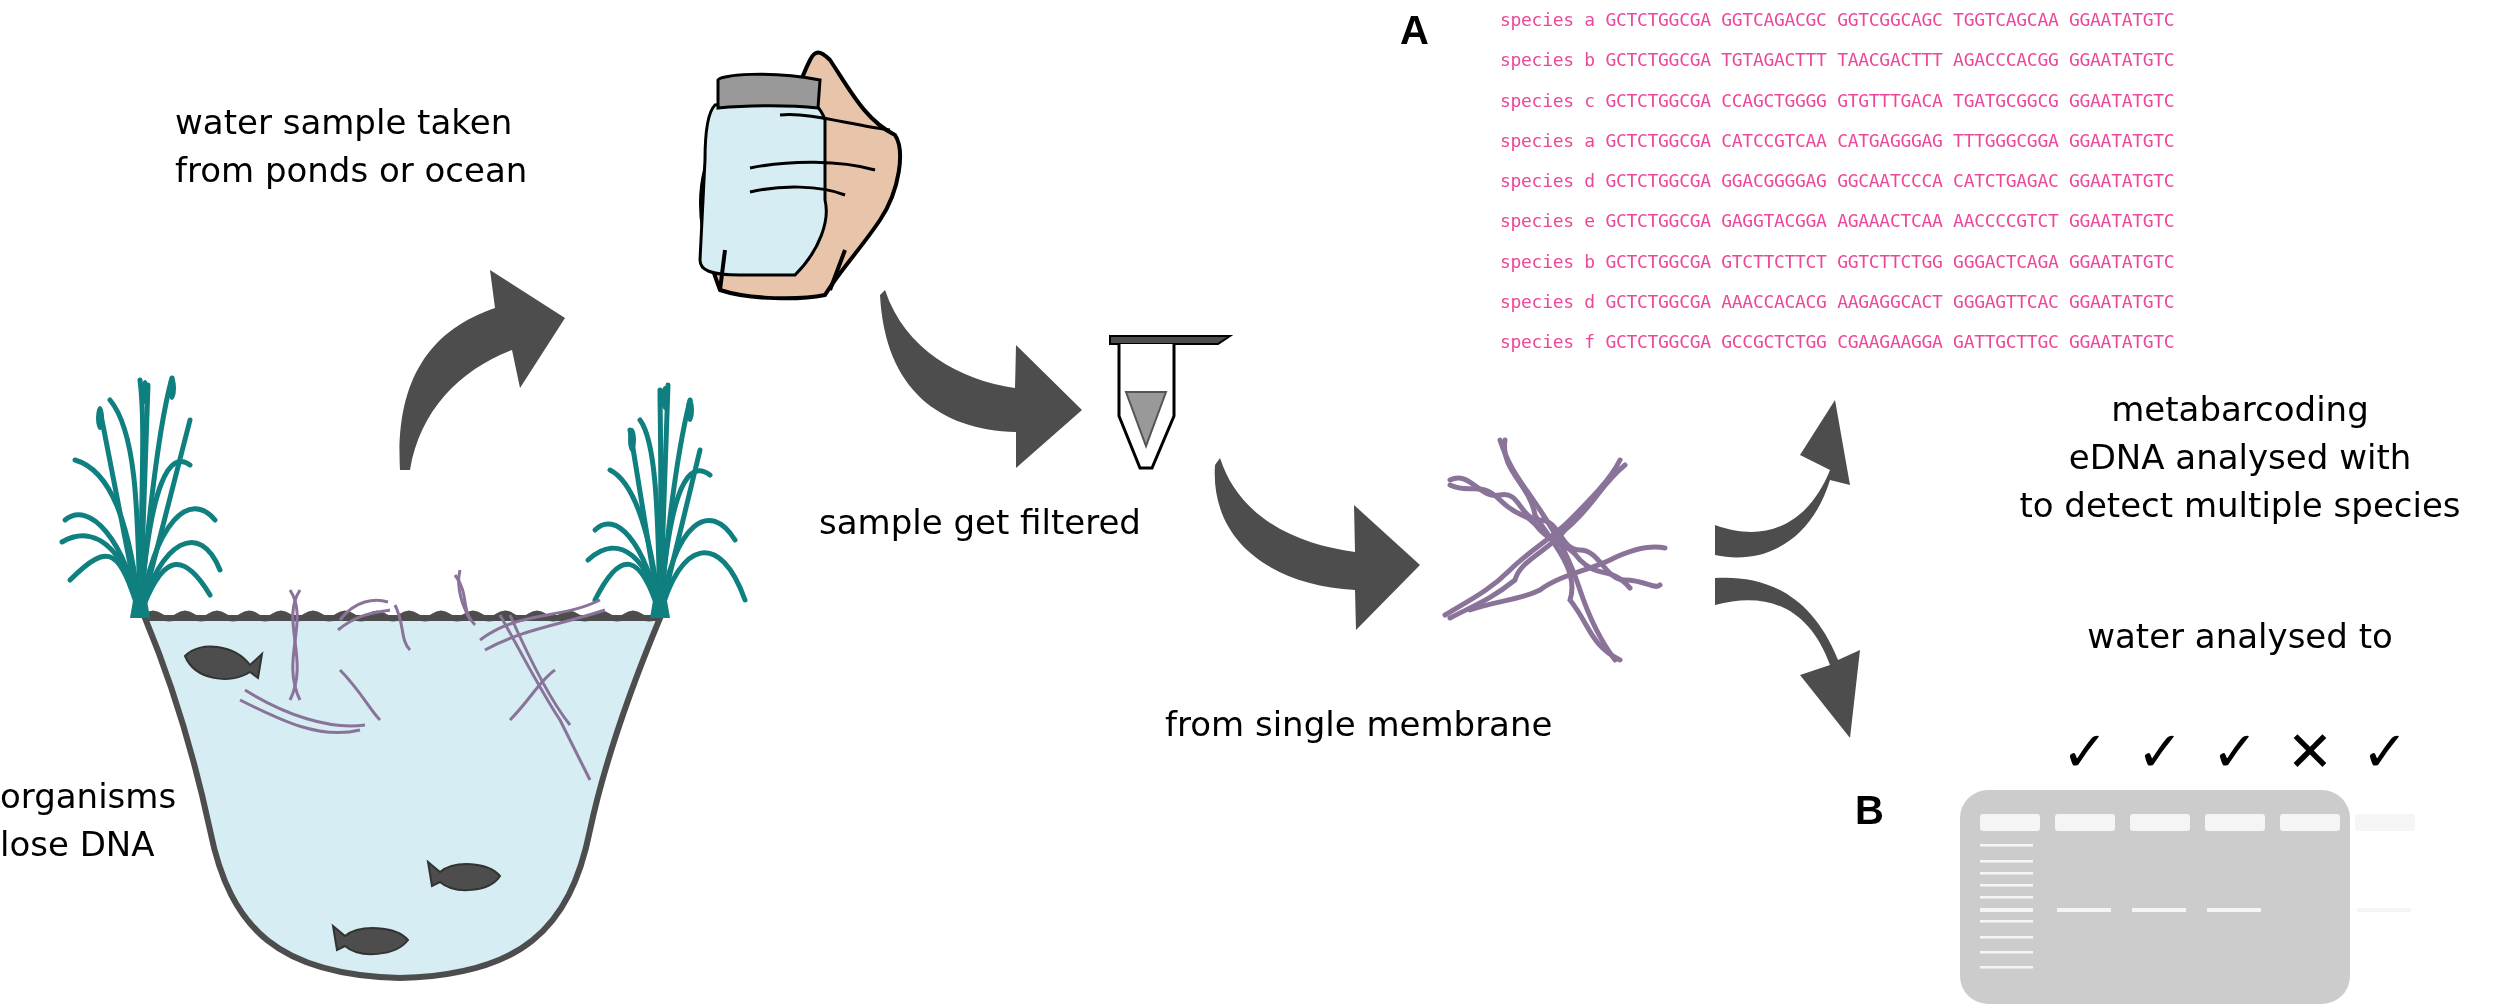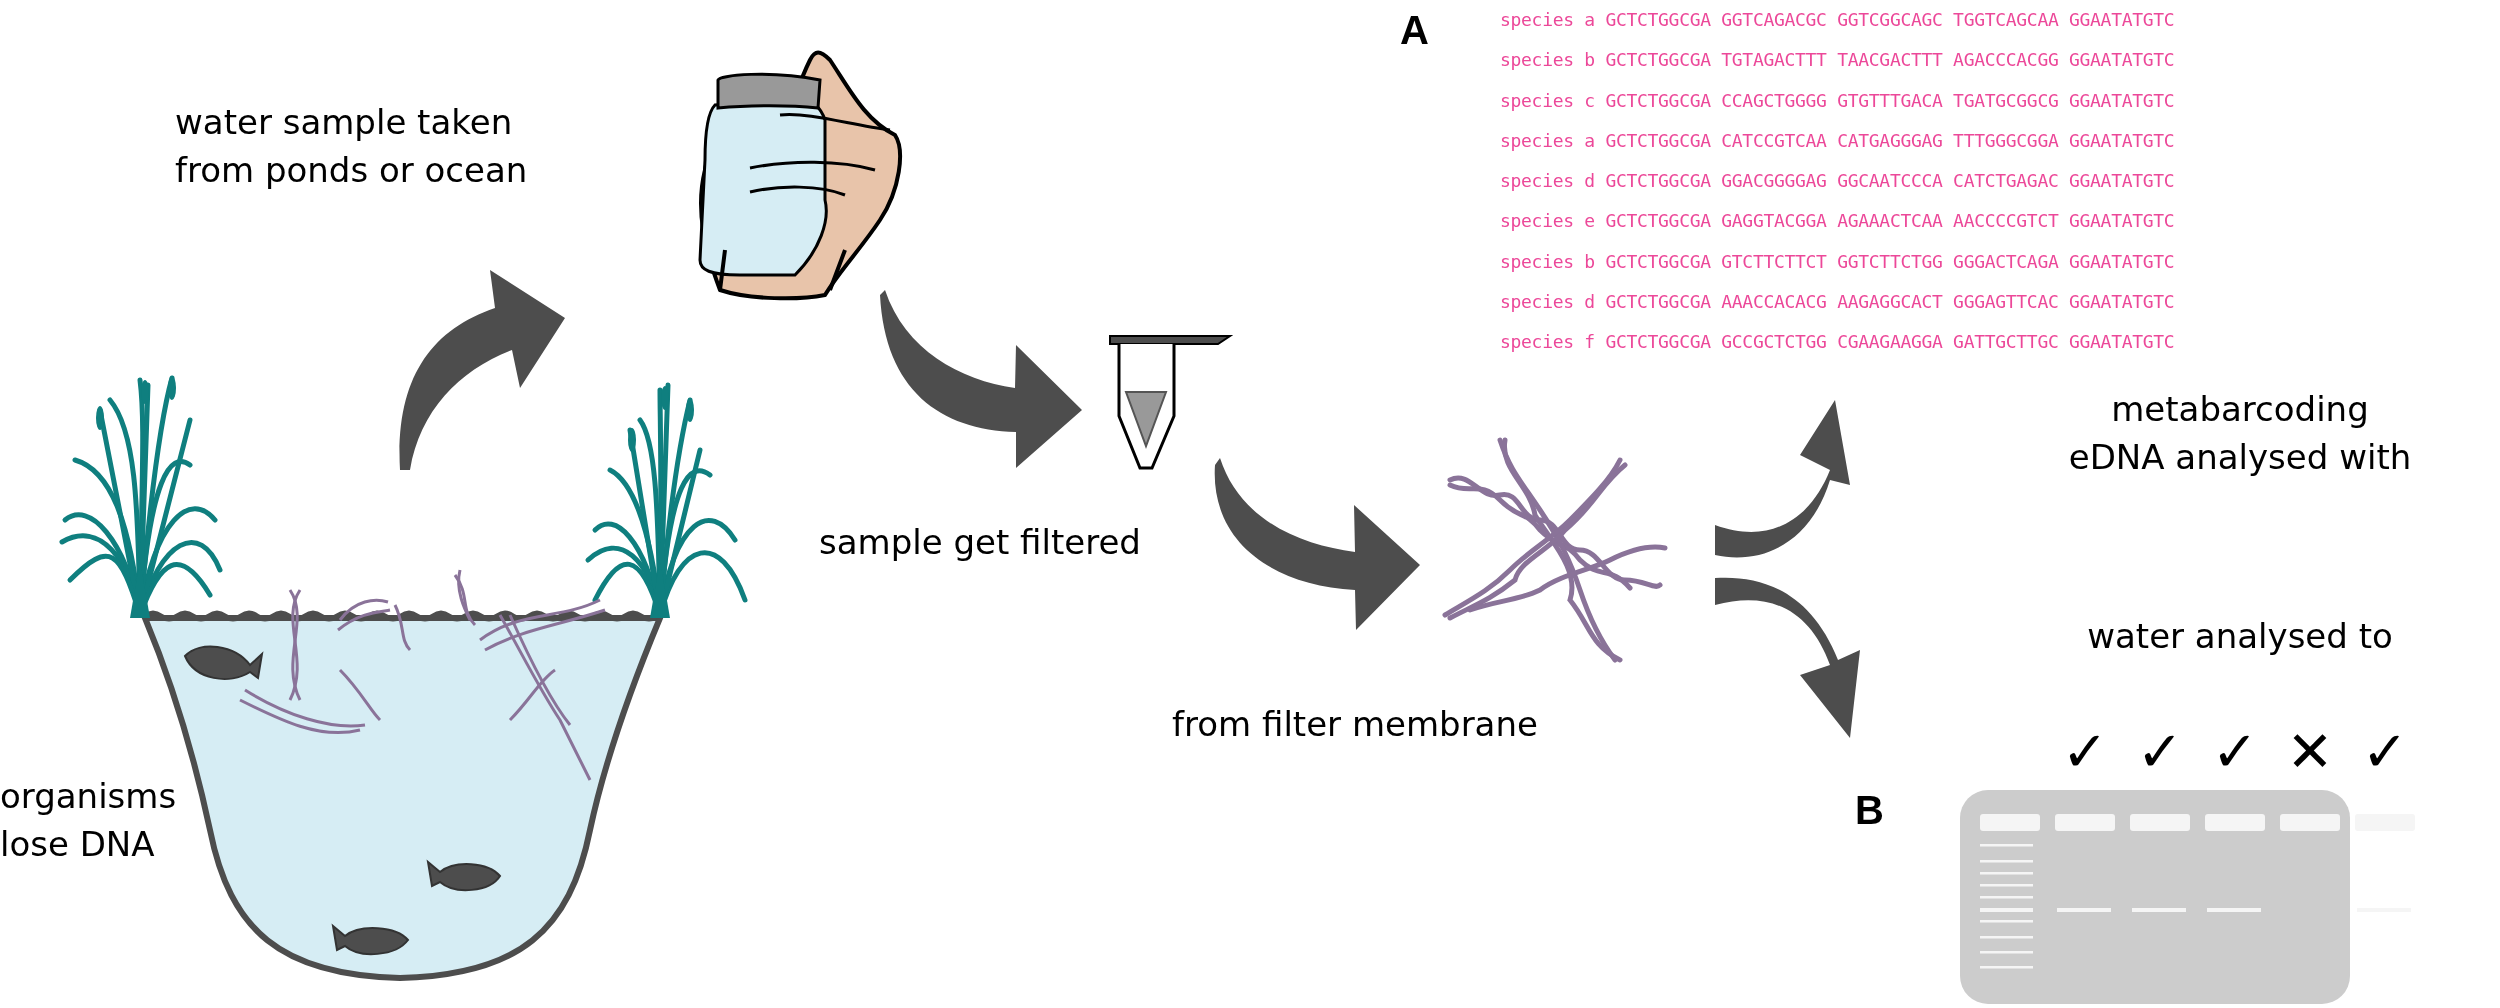--- a/index.html
+++ b/index.html
@@ -18,31 +18,32 @@
 <div class="abs label" style="left:175px; top:98px; width:300px;">
   <div>water sample taken</div>
   <div>from ponds or ocean</div>
 </div>
 
 <div class="abs label" style="left:0px; top:772px; width:125px;">
   <div>organisms</div>
   <div>lose DNA</div>
 </div>
 
-<div class="abs label" style="left:810px; top:518px; width:340px;">
+<div class="abs label" style="left:810px; top:498px; width:340px;">
   <div>sample get filtered</div>
 </div>
 
 <div class="abs label" style="left:1165px; top:700px; width:380px;">
-  <div>from filter membrane</div>
+  <div>from single membrane</div>
 </div>
 
 <div class="abs label" style="left:1980px; top:385px; width:520px;">
   <div>metabarcoding</div>
   <div>eDNA analysed with</div>
+  <div>to detect multiple species</div>
 </div>
 
 <div class="abs label" style="left:2030px; top:612px; width:420px;">
   <div>water analysed to</div>
 </div>
 
 <div class="abs panel-letter" style="left:1400px; top:8px;">A</div>
 <div class="abs panel-letter" style="left:1855px; top:788px;">B</div>
 
 <div class="abs seq-block" style="left:1500px; top:0px;" id="seq-block"><div class="seq-row"><span>species a</span><span> GCTCTGGCGA GGTCAGACGC GGTCGGCAGC TGGTCAGCAA GGAATATGTC</span></div><div class="seq-row"><span>species b</span><span> GCTCTGGCGA TGTAGACTTT TAACGACTTT AGACCCACGG GGAATATGTC</span></div><div class="seq-row"><span>species c</span><span> GCTCTGGCGA CCAGCTGGGG GTGTTTGACA TGATGCGGCG GGAATATGTC</span></div><div class="seq-row"><span>species a</span><span> GCTCTGGCGA CATCCGTCAA CATGAGGGAG TTTGGGCGGA GGAATATGTC</span></div><div class="seq-row"><span>species d</span><span> GCTCTGGCGA GGACGGGGAG GGCAATCCCA CATCTGAGAC GGAATATGTC</span></div><div class="seq-row"><span>species e</span><span> GCTCTGGCGA GAGGTACGGA AGAAACTCAA AACCCCGTCT GGAATATGTC</span></div><div class="seq-row"><span>species b</span><span> GCTCTGGCGA GTCTTCTTCT GGTCTTCTGG GGGACTCAGA GGAATATGTC</span></div><div class="seq-row"><span>species d</span><span> GCTCTGGCGA AAACCACACG AAGAGGCACT GGGAGTTCAC GGAATATGTC</span></div><div class="seq-row"><span>species f</span><span> GCTCTGGCGA GCCGCTCTGG CGAAGAAGGA GATTGCTTGC GGAATATGTC</span></div></div>

